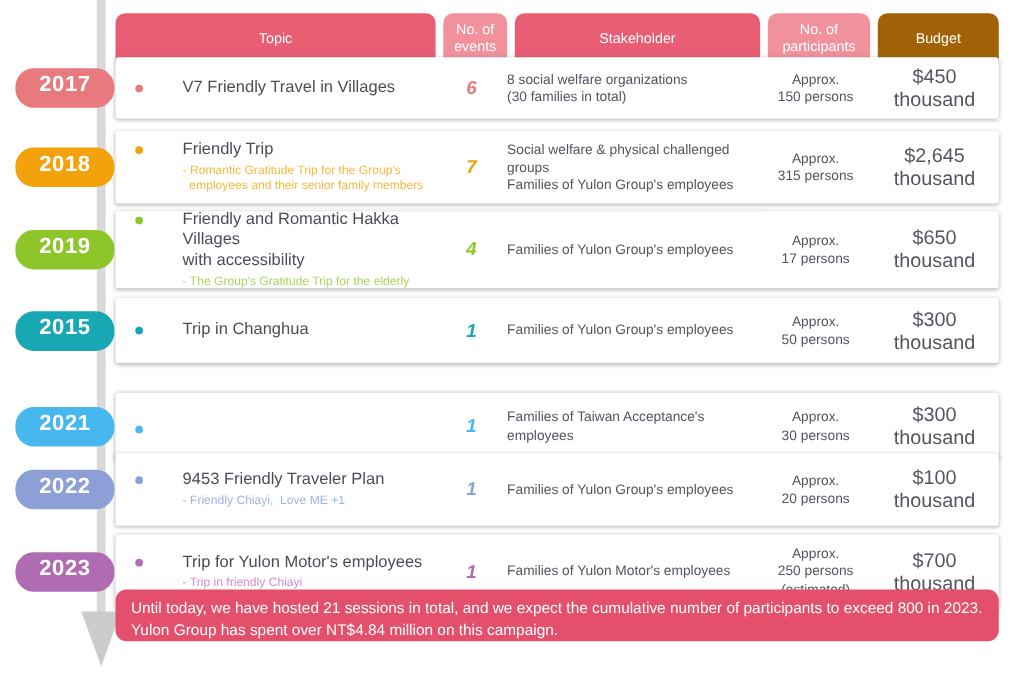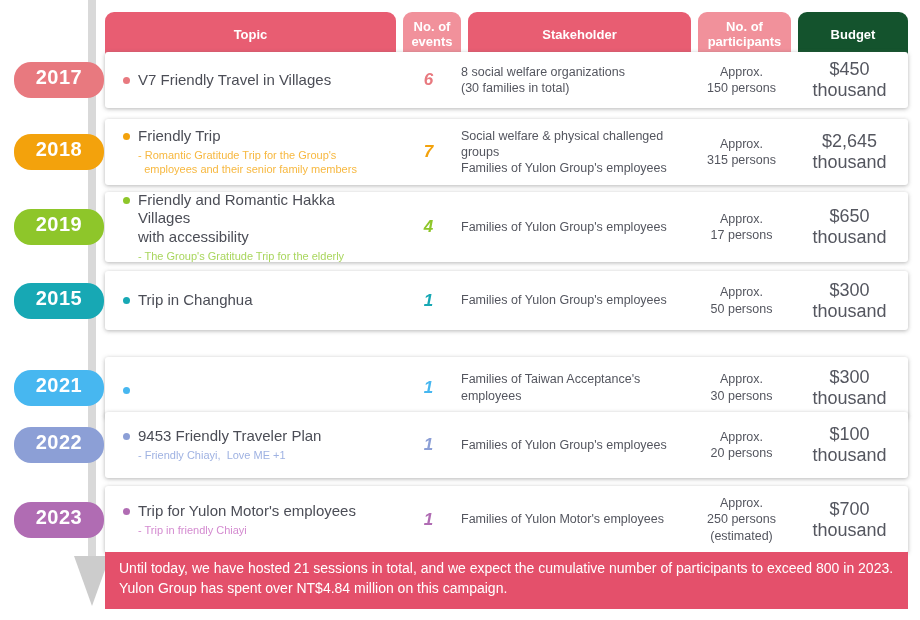--- a/index.html
+++ b/index.html
@@ -10,76 +10,76 @@
   
   .tl-bar{position:absolute;left:88px;top:0;width:8px;height:560px;background:#d9d9d9;}
   .tl-arrow{
     position:absolute;left:74px;top:556px;width:0;height:0;
     border-left:18px solid transparent;border-right:18px solid transparent;
     border-top:50px solid #cccccc;
   }
   
   .hdr{position:absolute;left:105px;top:12px;width:803px;display:flex;gap:7px;}
   .tab{
-    height:46px;border-radius:9px 9px 0 0;color:#ffffff;font-weight:bold;font-size:13px;
+    height:46px;border-radius:9px 9px 0 0;color:#ffffff;font-weight:normal;font-size:13px;
     display:flex;align-items:center;justify-content:center;text-align:center;
     line-height:1.15;white-space:pre-line;
   }
   .tab.t0{width:291px;} .tab.t1{width:58px;} .tab.t2{width:223px;} .tab.t3{width:93px;} .tab.t4{width:110px;}
   
   .row{position:absolute;left:0;width:920px;}
   .badge{
     position:absolute;left:14px;top:50%;transform:translateY(-50%);
     width:90px;height:36px;border-radius:17px;background:var(--accent,#999);
     color:#fff;font-weight:bold;font-size:20px;line-height:31px;text-align:center;
     letter-spacing:0.5px;z-index:2;
   }
   .card{
     position:absolute;left:105px;top:0;width:803px;height:100%;
     background:#ffffff;border-radius:3px;
     box-shadow:0 1px 4px rgba(90,90,90,0.45);
     display:flex;align-items:center;box-sizing:border-box;
   }
   .cell{box-sizing:border-box;}
-  .c-topic{width:291px;padding:0 6px 0 18px;display:flex;align-items:flex-start;}
+  .c-topic{width:291px;padding:0 6px 0 18px;display:flex;align-items:flex-start;gap:28px;}
   .c-events{width:65px;text-align:center;}
   .c-stake{width:231px;padding-right:8px;font-size:12.5px;line-height:1.3;}
   .c-part{width:99px;text-align:center;font-size:12.5px;line-height:1.3;}
   .c-budget{width:117px;text-align:center;font-size:18px;}
   .pre{white-space:pre-line;}
   .bullet{
     flex:0 0 auto;width:7px;height:7px;border-radius:50%;
     background:var(--accent,#999);margin:6px 8px 0 0;
   }
   .title{font-size:15px;color:#4b4d56;line-height:1.25;}
   .subtitle{font-size:11px;color:var(--sub,#999);line-height:1.3;margin-top:2px;white-space:pre-wrap;}
   .subtitle:empty{display:none;}
   .num{font-size:17px;font-weight:bold;font-style:italic;color:var(--accent,#999);}
   
   .banner{
-    position:absolute;left:105px;top:552px;width:803px;height:57px;box-sizing:border-box;
-    color:#ffffff;font-size:14px;line-height:1.45;padding:6px 14px;border-radius:0;
+    position:absolute;left:105px;top:536px;width:803px;height:47px;box-sizing:border-box;
+    color:#ffffff;font-size:14px;line-height:1.45;padding:6px 14px;border-radius:10px;
   }
 </style>
 </head>
 <body>
 
 <div class="stage">
 
   <div class="tl-bar" style="background: rgb(217, 217, 217);"></div>
   <div class="tl-arrow"></div>
 
   <div class="hdr">
     <div class="tab t0" style="background: rgb(232, 93, 114);">Topic</div>
     <div class="tab t1" style="background: rgb(241, 145, 155);">No. of
 events</div>
     <div class="tab t2" style="background: rgb(232, 93, 114);">Stakeholder</div>
     <div class="tab t3" style="background: rgb(241, 145, 155);">No. of
 participants</div>
-    <div class="tab t4" style="background: #14532d;">Budget</div>
+    <div class="tab t4" style="background: #a16207;">Budget</div>
   </div>
 
   <div class="row" style="top: 52px; height: 56px; --accent: #e8797f;">
     <div class="badge">2017</div>
     <div class="card">
       <div class="cell c-topic">
         <span class="bullet"></span>
         <div>
           <div class="title pre">V7 Friendly Travel in Villages</div>
 

